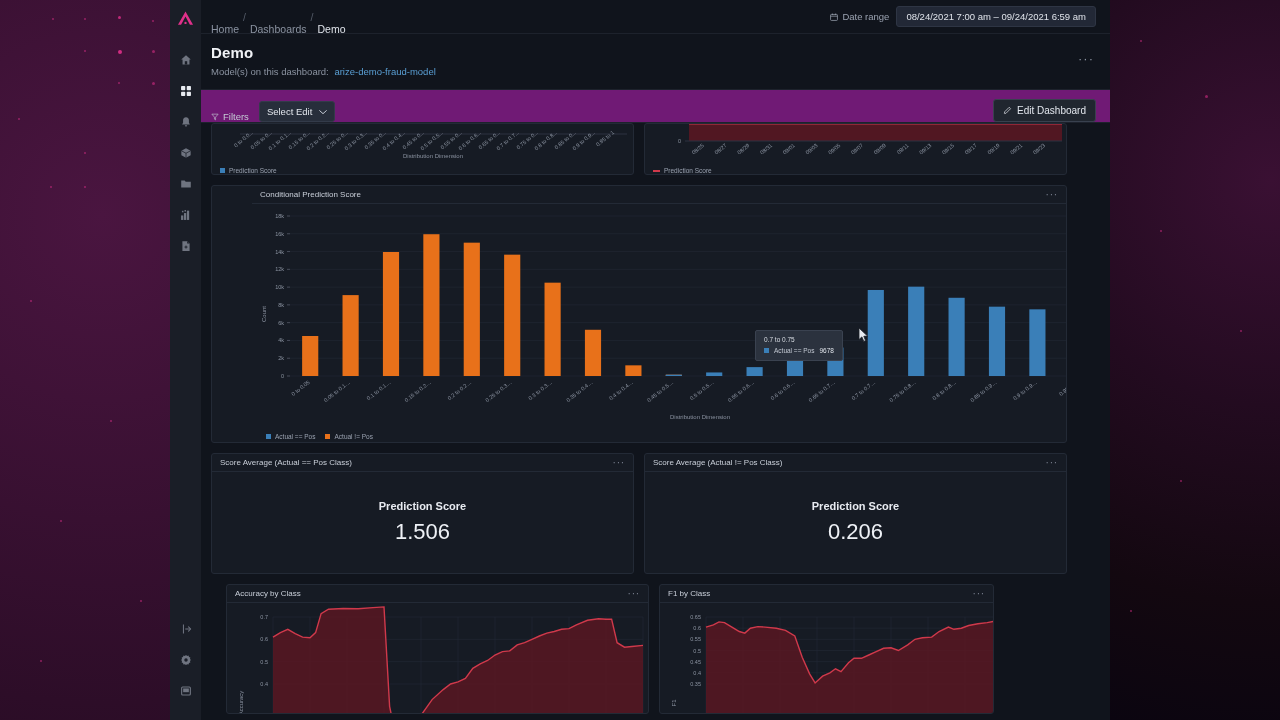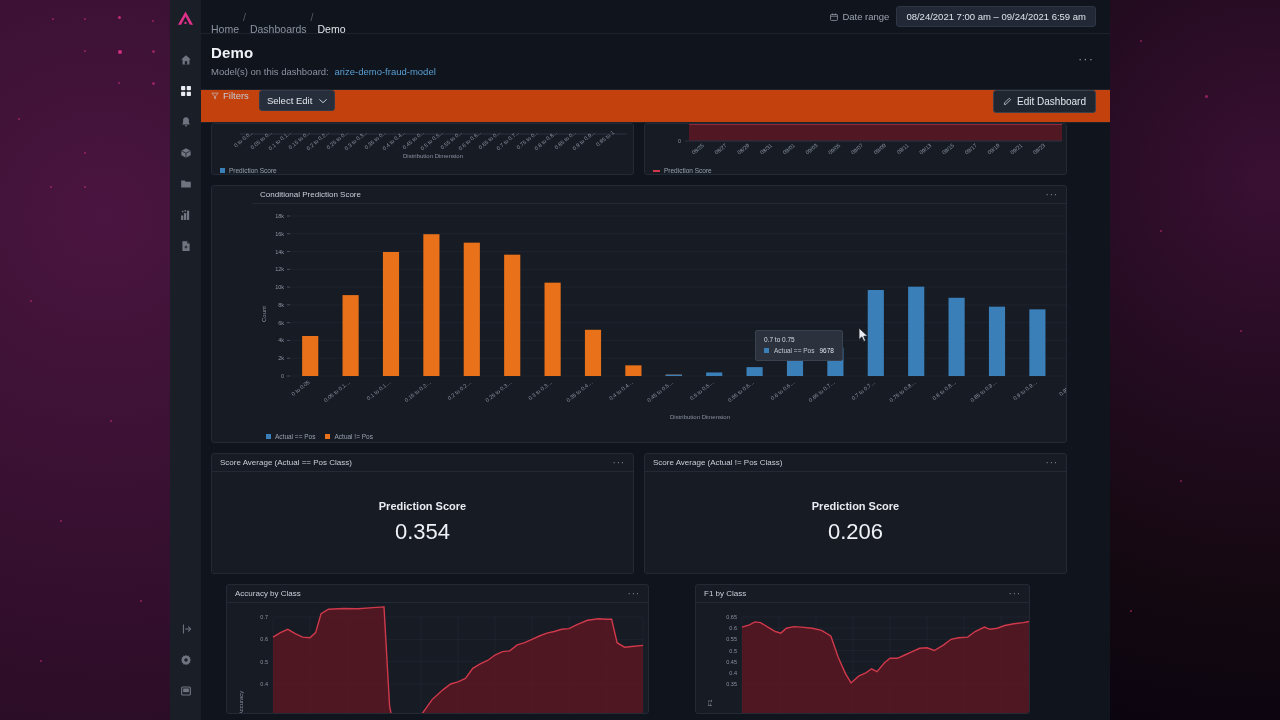--- a/index.html
+++ b/index.html
@@ -67,23 +67,23 @@
   #page-title { font-size: 15px; font-weight: bold; color: #f0f2f6; letter-spacing: .2px; }
   #model-line { margin-top: 5px; font-size: 9.5px; color: #8b93a1; }
   #model-link { color: #5a9fd4; margin-left: 3px; }
   #header-more {
     position: absolute; right: 16px; top: 18px; color: #8b93a1; font-size: 13px;
     letter-spacing: 1px; line-height: 1;
   }
 
   
   #filterbar {
-    height: 34px; background: #c2410c; border-top: 1px solid #1d222c;
+    height: 34px; background: #701a75; border-top: 1px solid #1d222c;
     border-bottom: 1px solid #1d222c;
-    display: flex; align-items: flex-start; padding: 0 14px 0 41px;
+    display: flex; align-items: flex-end; padding: 0 14px 0 41px;
   }
   #filters-label { font-size: 9.5px; color: #c4cad4; display: flex; align-items: center; gap: 4px; }
   #select-model {
     margin-left: 10px; font-size: 9.5px; color: #e2e6ed; background: #272e3b;
     border: 1px solid #333b4a; border-radius: 3px; padding: 4px 7px;
     display: flex; align-items: center; gap: 7px;
   }
   #edit-dashboard {
     margin-left: auto; font-size: 10px; color: #e2e6ed; background: #20262f;
     border: 1px solid #39414f; border-radius: 3px; padding: 5px 9px;
@@ -418,21 +418,21 @@
     </div>
 
     <div class="panel-row">
       <div class="panel" style="width:423px;height:121px;">
         <div class="panel-head">
           <span class="panel-title">Score Average (Actual == Pos Class)</span>
           <span class="panel-more">···</span>
         </div>
         <div class="panel-body bignum-body">
           <div class="bignum-label">Prediction Score</div>
-          <div class="bignum-value">0.354</div>
+          <div class="bignum-value">1.506</div>
         </div>
       </div>
       <div class="panel" style="width:423px;height:121px;">
         <div class="panel-head">
           <span class="panel-title">Score Average (Actual != Pos Class)</span>
           <span class="panel-more">···</span>
         </div>
         <div class="panel-body bignum-body">
           <div class="bignum-label">Prediction Score</div>
           <div class="bignum-value">0.206</div>
@@ -471,21 +471,21 @@
                 <text x="41" y="60.66666666666667" text-anchor="end" class="tick-label">0.5</text>
                 <text x="41" y="83" text-anchor="end" class="tick-label">0.4</text>
               </g>
             <path id="acc-fill" fill="#5c1622" opacity=".8" d="M46.0 34.1 L53.4 29.6 L60.8 26.3 L68.2 30.7 L75.6 34.1 L83.0 34.8 L88.6 29.6 L94.1 10.6 L101.5 6.2 L116.3 5.5 L131.1 5.7 L145.9 4.6 L157.0 3.9 L162.6 103.3 L168.1 130.1 L179.2 125.7 L194.0 112.3 L205.1 96.6 L216.2 86.6 L223.6 81.0 L231.0 78.8 L238.4 75.4 L245.8 65.4 L253.2 60.9 L260.6 57.5 L268.0 52.0 L275.4 48.6 L282.8 47.9 L290.2 41.9 L297.6 39.7 L305.0 36.3 L312.4 33.0 L319.8 30.1 L327.2 28.5 L334.6 26.3 L342.0 25.6 L349.4 21.8 L360.5 17.3 L371.6 15.8 L379.0 16.2 L384.6 16.2 L390.1 39.7 L397.5 44.2 L404.9 43.5 L416.0 42.4 L416.0 111 L46.0 111 Z"></path>
             <path id="acc-line" fill="none" stroke="#d0394b" stroke-width="1.4" d="M46.0 34.1 L53.4 29.6 L60.8 26.3 L68.2 30.7 L75.6 34.1 L83.0 34.8 L88.6 29.6 L94.1 10.6 L101.5 6.2 L116.3 5.5 L131.1 5.7 L145.9 4.6 L157.0 3.9 L162.6 103.3 L168.1 130.1 L179.2 125.7 L194.0 112.3 L205.1 96.6 L216.2 86.6 L223.6 81.0 L231.0 78.8 L238.4 75.4 L245.8 65.4 L253.2 60.9 L260.6 57.5 L268.0 52.0 L275.4 48.6 L282.8 47.9 L290.2 41.9 L297.6 39.7 L305.0 36.3 L312.4 33.0 L319.8 30.1 L327.2 28.5 L334.6 26.3 L342.0 25.6 L349.4 21.8 L360.5 17.3 L371.6 15.8 L379.0 16.2 L384.6 16.2 L390.1 39.7 L397.5 44.2 L404.9 43.5 L416.0 42.4"></path>
             <text x="16" y="100" class="axis-label" transform="rotate(-90 16 100)" text-anchor="middle">Accuracy</text>
           </svg>
         </div>
       </div>
 
-      <div class="panel" style="width:335px;height:130px;margin-left:36px;">
+      <div class="panel" style="width:335px;height:130px;">
         <div class="panel-head">
           <span class="panel-title">F1 by Class</span>
           <span class="panel-more">···</span>
         </div>
         <div class="panel-body" style="height:111px;">
           <svg width="423" height="111" viewBox="0 0 423 111">
             <g id="f1-grid">
                 <line x1="46" y1="14" x2="416" y2="14" class="grid-line"></line>
                 <line x1="46" y1="25.16666666666667" x2="416" y2="25.16666666666667" class="grid-line"></line>
                 <line x1="46" y1="36.33333333333333" x2="416" y2="36.33333333333333" class="grid-line"></line>

